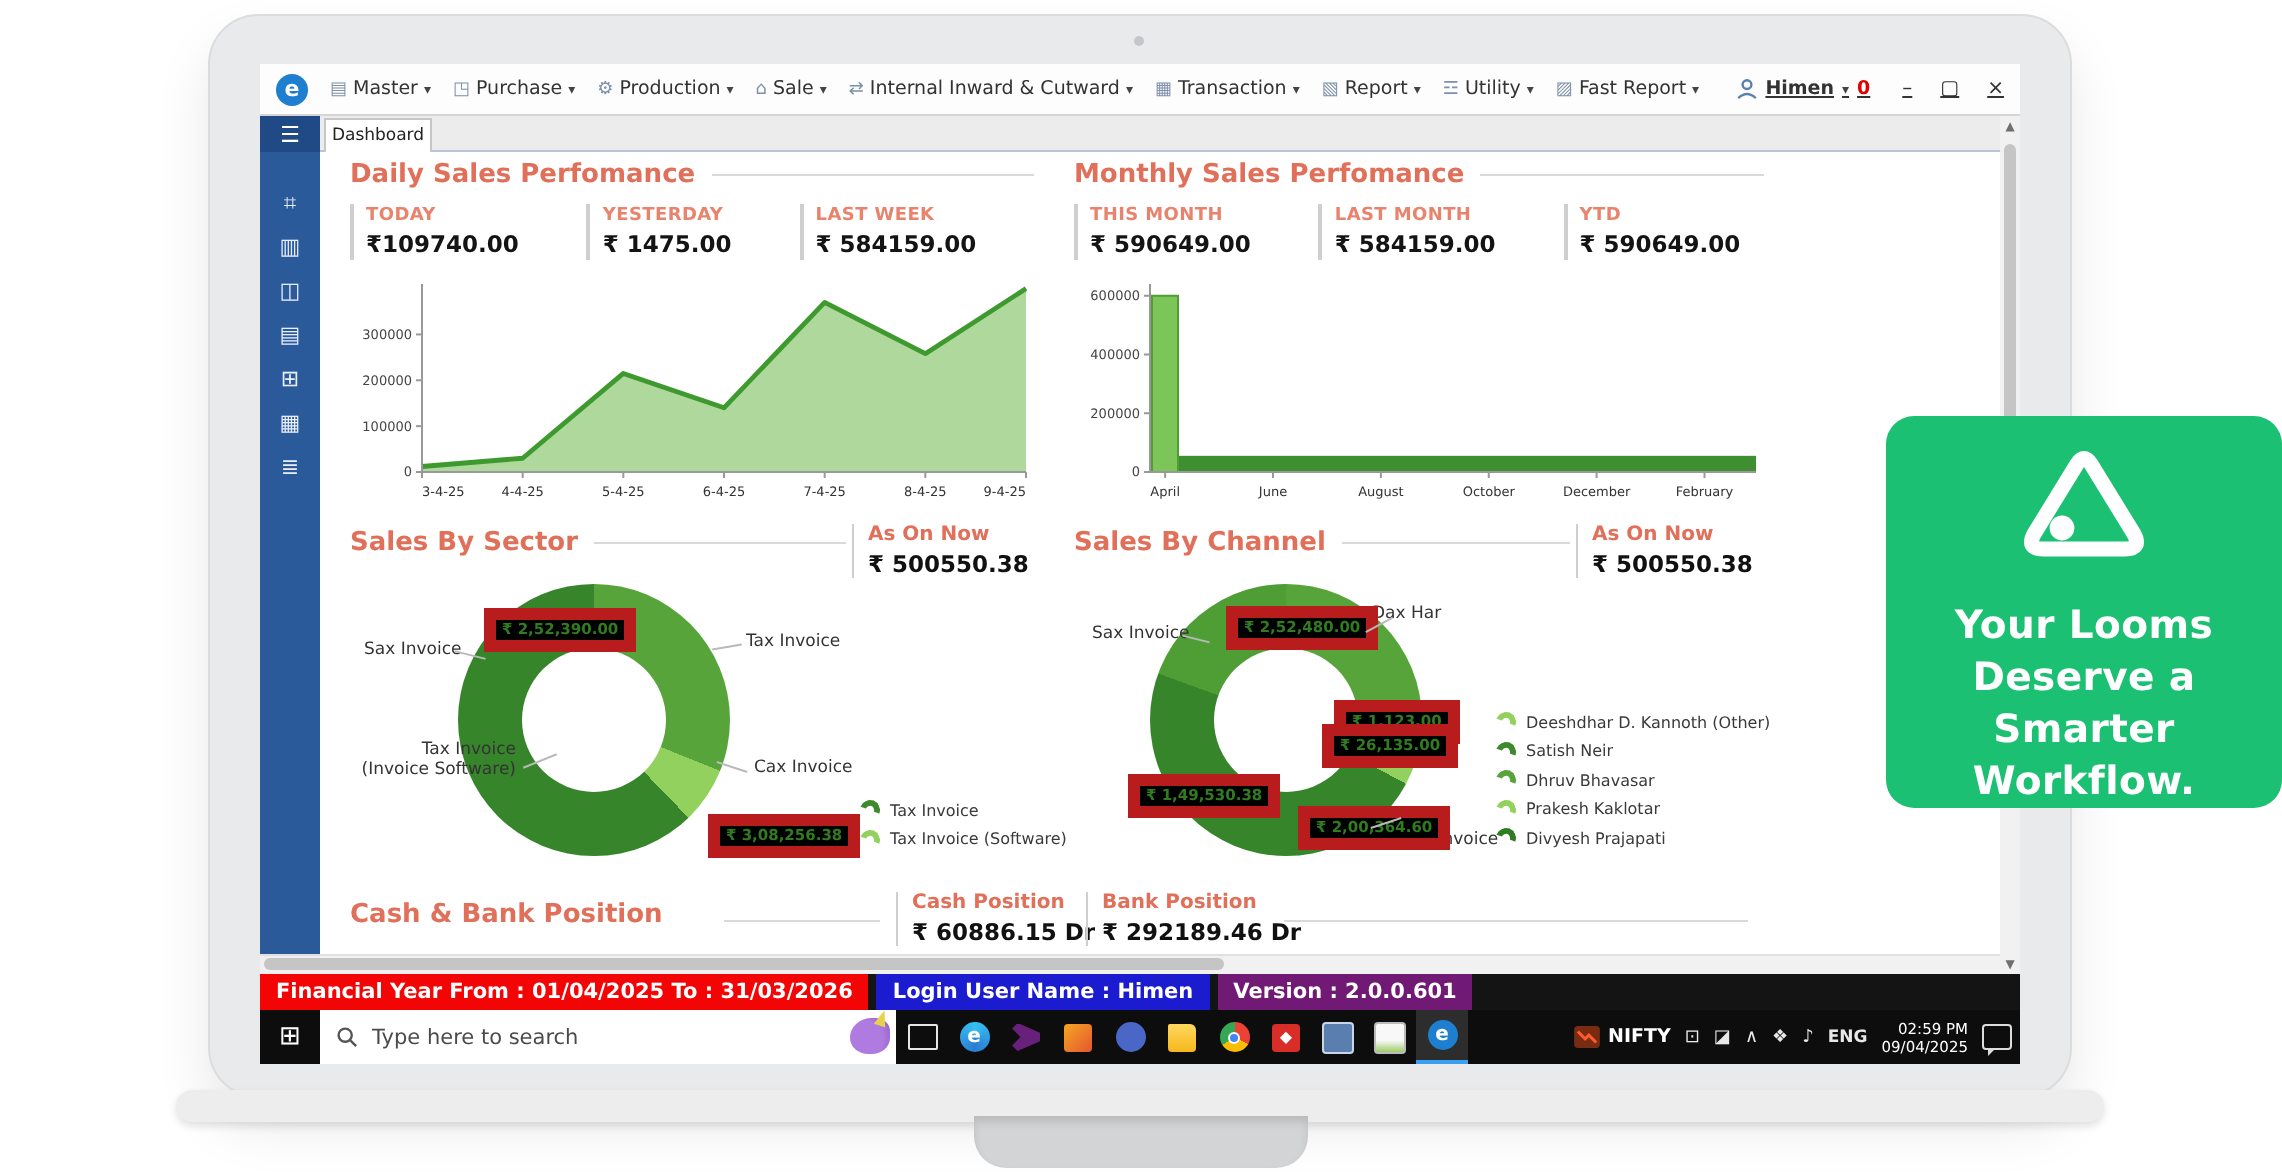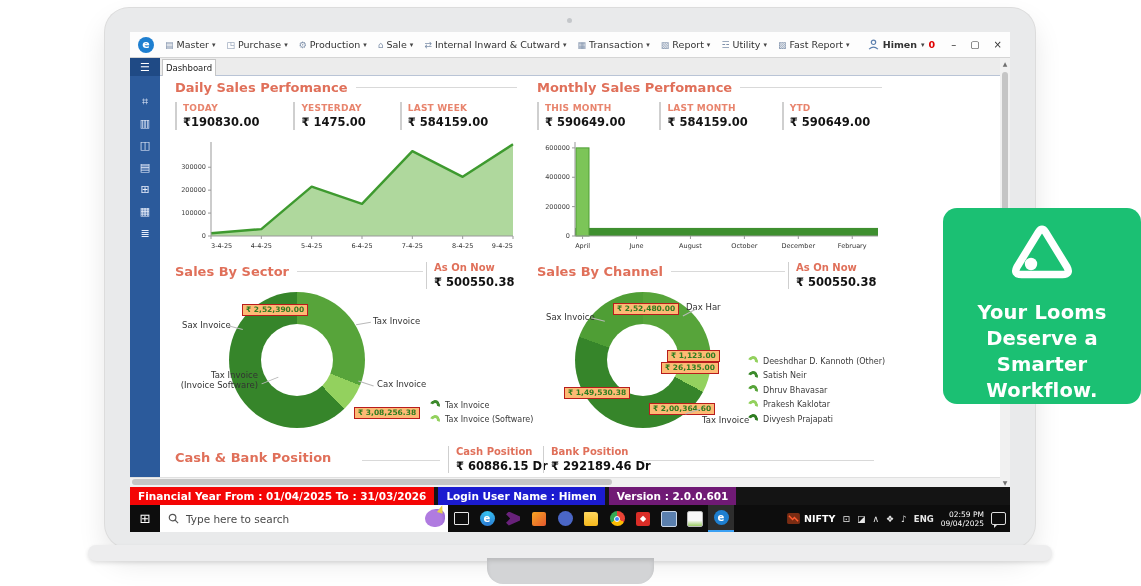--- a/index.html
+++ b/index.html
@@ -10,21 +10,21 @@
   .camera-dot{left:567px;top:18px;width:5px;height:5px;border-radius:50%;background:#c4c7ca;}
   .laptop-base{left:88px;top:545px;width:964px;height:16px;background:#ededee;border-radius:8px;box-shadow:0 2px 4px rgba(0,0,0,.12);}
   .laptop-notch{left:487px;top:558px;width:167px;height:26px;background:#d3d4d6;border-radius:0 0 16px 16px;box-shadow:inset 0 3px 4px rgba(0,0,0,.12);}
   .screen{left:130px;top:32px;width:880px;height:500px;background:#fff;overflow:hidden;}
   
   .menubar{left:0;top:0;width:880px;height:26px;background:#fdfdfd;border-bottom:1px solid #d5d5d5;display:flex;align-items:center;gap:11px;padding:0 8px;box-sizing:border-box;font-size:9.5px;color:#333;}
   .applogo{width:16px;height:16px;border-radius:50%;background:#1e7fd0;color:#fff;font-weight:bold;font-size:11px;display:flex;align-items:center;justify-content:center;}
   .menu-item{display:flex;align-items:center;gap:3px;white-space:nowrap;cursor:default;}
   .menu-ic{color:#7e90aa;font-size:9px;}
   .caret{font-size:7px;color:#444;}
-  .menu-right{margin-left:auto;display:flex;align-items:center;gap:6px;}
+  .menu-right{margin-left:auto;display:flex;align-items:center;gap:6px;text-decoration:underline;}
   .user-box{display:flex;align-items:center;gap:4px;font-weight:bold;}
   .badge0{color:#e00000;font-weight:bold;}
   .winctl{display:flex;align-items:center;gap:14px;color:#333;font-size:10px;margin-left:10px;}
   
   .tabbar{left:30px;top:26px;width:850px;height:17px;background:#ececec;border-bottom:1px solid #b9c4d6;}
   .tab-active{left:32px;top:27px;width:52px;height:16px;background:#fff;border:1px solid #c6c6c6;border-bottom:none;font-size:8.5px;color:#222;display:flex;align-items:center;justify-content:center;}
   .sidebar{left:0;top:26px;width:30px;height:429px;background:#2b5a9b;}
   .sidebar-top{left:0;top:26px;width:30px;height:18px;background:#1f4a85;color:#fff;font-size:11px;display:flex;align-items:center;justify-content:center;}
   .side-ic{width:30px;height:22px;color:#e8eefb;font-size:11px;display:flex;align-items:center;justify-content:center;}
   
@@ -33,21 +33,21 @@
   .stat{border-left:2px solid #cfcfcf;padding:1px 0 1px 6px;}
   .stat .lbl{font-size:9px;font-weight:bold;color:#e8846d;letter-spacing:.2px;white-space:nowrap;}
   .stat .val{font-size:11.5px;font-weight:bold;color:#141414;margin-top:2px;white-space:nowrap;}
   .statrow{display:flex;gap:34px;}
   .asblock{border-left:1px solid #cfcfcf;padding-left:7px;}
   .asblock .lbl{font-size:10px;font-weight:bold;color:#e0705a;white-space:nowrap;}
   .asblock .val{font-size:11.5px;font-weight:bold;color:#111;margin-top:2px;white-space:nowrap;}
   .donut{width:136px;height:136px;border-radius:50%;position:absolute;}
   .donut::after{content:"";position:absolute;left:50%;top:50%;width:72px;height:72px;margin:-36px 0 0 -36px;background:#fff;border-radius:50%;}
   .callout{font-size:8.5px;color:#333;white-space:nowrap;}
-  .vtag{font-size:7.5px;font-weight:bold;color:#2f7d1f;background:#fdba74;border:1px solid #b91c1c;padding:0 3px;line-height:10px;white-space:nowrap;}
+  .vtag{font-size:7.5px;font-weight:bold;color:#2f7d1f;background:#000000;border:6px solid #b91c1c;padding:0 3px;line-height:10px;white-space:nowrap;}
   .lead{position:absolute;background:#b9b9b9;height:1px;}
   .legend-row{display:flex;align-items:center;gap:5px;margin-bottom:4.5px;}
   .swatch{width:10px;height:10px;border-radius:50%;border:3px solid transparent;transform:rotate(-25deg);box-sizing:border-box;}
   .legend-lbl{font-size:8px;color:#3a3a3a;white-space:nowrap;}
   
   .hscroll{left:0;top:445px;width:870px;height:10px;background:#f1f1f1;border-top:1px solid #e0e0e0;box-sizing:border-box;}
   .hthumb{left:2px;top:447px;width:480px;height:6px;background:#c5c5c5;border-radius:3px;}
   .vscroll{left:870px;top:26px;width:10px;height:429px;background:#f1f1f1;font-size:6px;color:#707070;}
   .varrow{width:10px;height:10px;display:flex;align-items:center;justify-content:center;}
   .vthumb{left:872px;top:40px;width:6px;height:290px;background:#c5c5c5;border-radius:3px;}
@@ -188,21 +188,21 @@
         </div>
     </div>
 
     <div class="abs" style="left:45px;top:48px;width:342px;display:flex;align-items:center;gap:8px;">
       <span class="sec-title">Daily Sales Perfomance</span>
       <div class="hline" style="flex:1;"></div>
     </div>
     <div class="abs statrow" style="left:45px;top:70px;">
       <div class="stat">
         <div class="lbl">TODAY</div>
-          <div class="val">₹190830.00</div>
+          <div class="val">₹109740.00</div>
       </div>
       <div class="stat">
         <div class="lbl">YESTERDAY</div>
           <div class="val">₹ 1475.00</div>
       </div>
       <div class="stat">
         <div class="lbl">LAST WEEK</div>
           <div class="val">₹ 584159.00</div>
       </div>
     </div>

